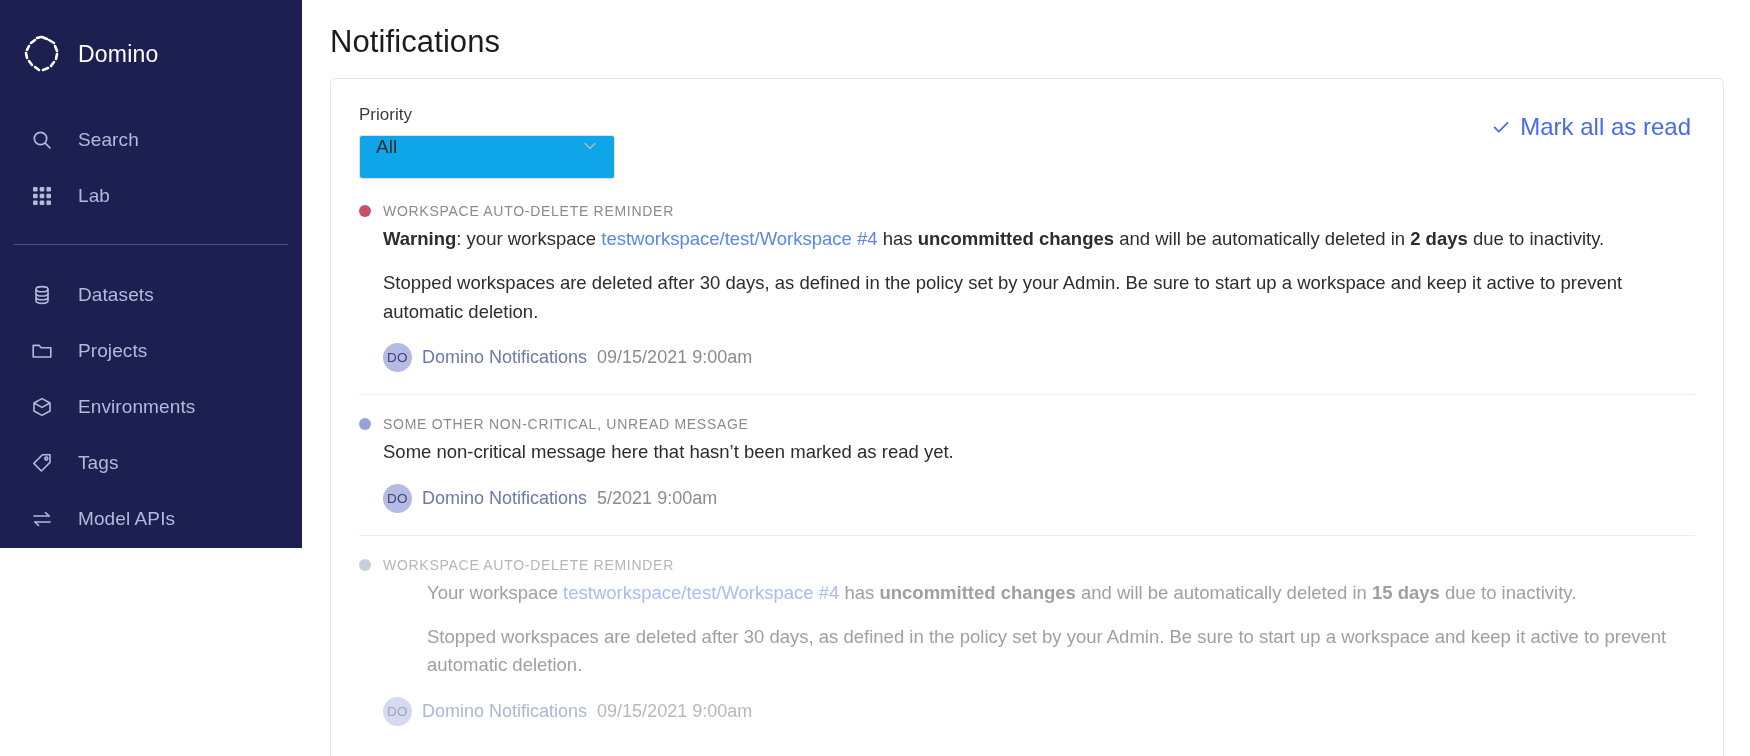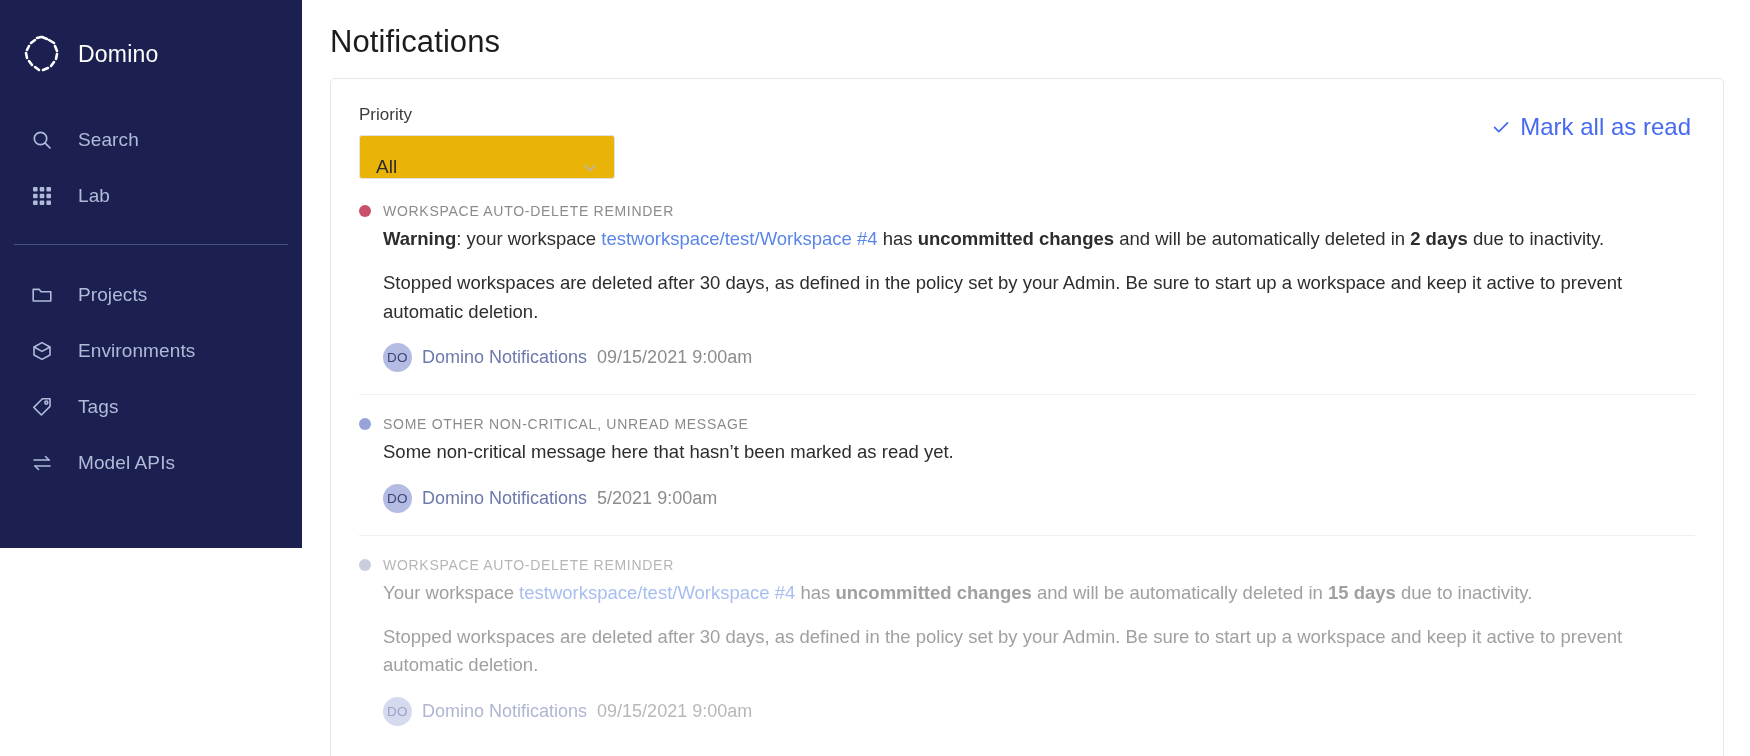--- a/index.html
+++ b/index.html
@@ -86,25 +86,25 @@
     font-size: 17px;
     color: #3b3b3b;
     margin-bottom: 10px;
   }
   .select {
     width: 256px;
     height: 44px;
     border: 1px solid #e2e2e2;
     border-radius: 3px;
     display: flex;
-    align-items: flex-end;
+    align-items: flex-start;
     justify-content: space-between;
     padding: 0 14px 0 16px;
     cursor: pointer;
-    background: #eab308;
+    background: #0ea5e9;
   }
   .select-value { font-size: 19px; color: #2c2c2c; }
   .chev { color: #b6b6b6; display: flex; }
   .mark-all {
     display: flex;
     align-items: center;
     gap: 9px;
     color: #4769f0;
     font-size: 24px;
     cursor: pointer;
@@ -162,21 +162,21 @@
     display: flex; align-items: center; justify-content: center;
     letter-spacing: .3px;
     flex: 0 0 29px;
   }
   .meta-name { font-size: 18px; color: #6d78ab; }
   .meta-date { font-size: 18px; color: #8c8c8c; }
 
   
   .notif.read .notif-kicker { color: #b6b6b6; }
   .notif.read .notif-line,
-  .notif.read .notif-desc { color: #a0a0a0; }
+  .notif.read .notif-desc { color: #a0a0a0; margin-left: 44px; }
   .notif.read .notif-link { color: #a8bdf0; }
   .notif.read .avatar { background: #d5daef; color: #9ba3c8; }
   .notif.read .meta-name { color: #aeb6d2; }
   .notif.read .meta-date { color: #b8b8b8; }
 </style>
 </head>
 <body>
 
 <div class="app">
 
@@ -225,20 +225,31 @@
           <rect x="2" y="15.4" width="4.6" height="4.6" rx="1"></rect>
             <rect x="8.7" y="15.4" width="4.6" height="4.6" rx="1"></rect>
             <rect x="15.4" y="15.4" width="4.6" height="4.6" rx="1"></rect>
         </svg>
       </span>
       <span class="nav-label">Lab</span>
     </div>
 
     <div class="nav-divider"></div>
 
+    <div class="nav-item">
+      <span class="nav-icon">
+        <svg width="22" height="22" viewBox="0 0 22 22" fill="none" stroke="#b2bada" stroke-width="1.6">
+          <ellipse cx="11" cy="5.2" rx="6" ry="2.6"></ellipse>
+          <path d="M5 5.2v11.6c0 1.44 2.69 2.6 6 2.6s6-1.16 6-2.6V5.2"></path>
+          <path d="M5 9.4c0 1.44 2.69 2.6 6 2.6s6-1.16 6-2.6"></path>
+          <path d="M5 13.2c0 1.44 2.69 2.6 6 2.6s6-1.16 6-2.6"></path>
+        </svg>
+      </span>
+      <span class="nav-label">Datasets</span>
+    </div>
 
     <div class="nav-item">
       <span class="nav-icon">
         <svg width="22" height="22" viewBox="0 0 22 22" fill="none" stroke="#b2bada" stroke-width="1.6" stroke-linejoin="round">
           <path d="M2.2 17V5.4h6.1l1.8 2.3h9.7V17z"></path>
         </svg>
       </span>
       <span class="nav-label">Projects</span>
     </div>
 

